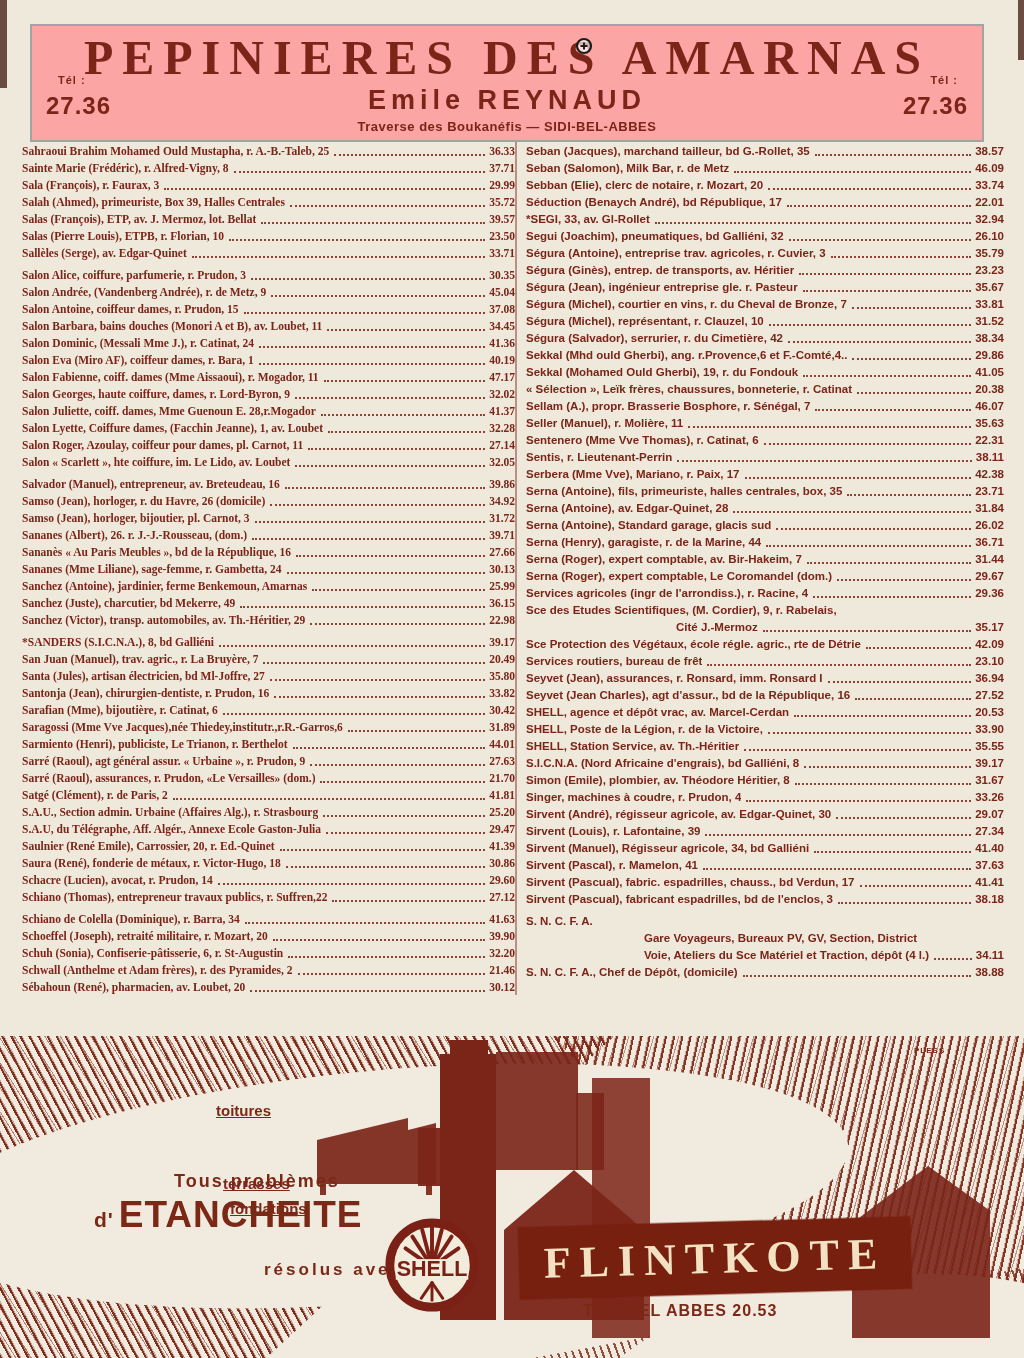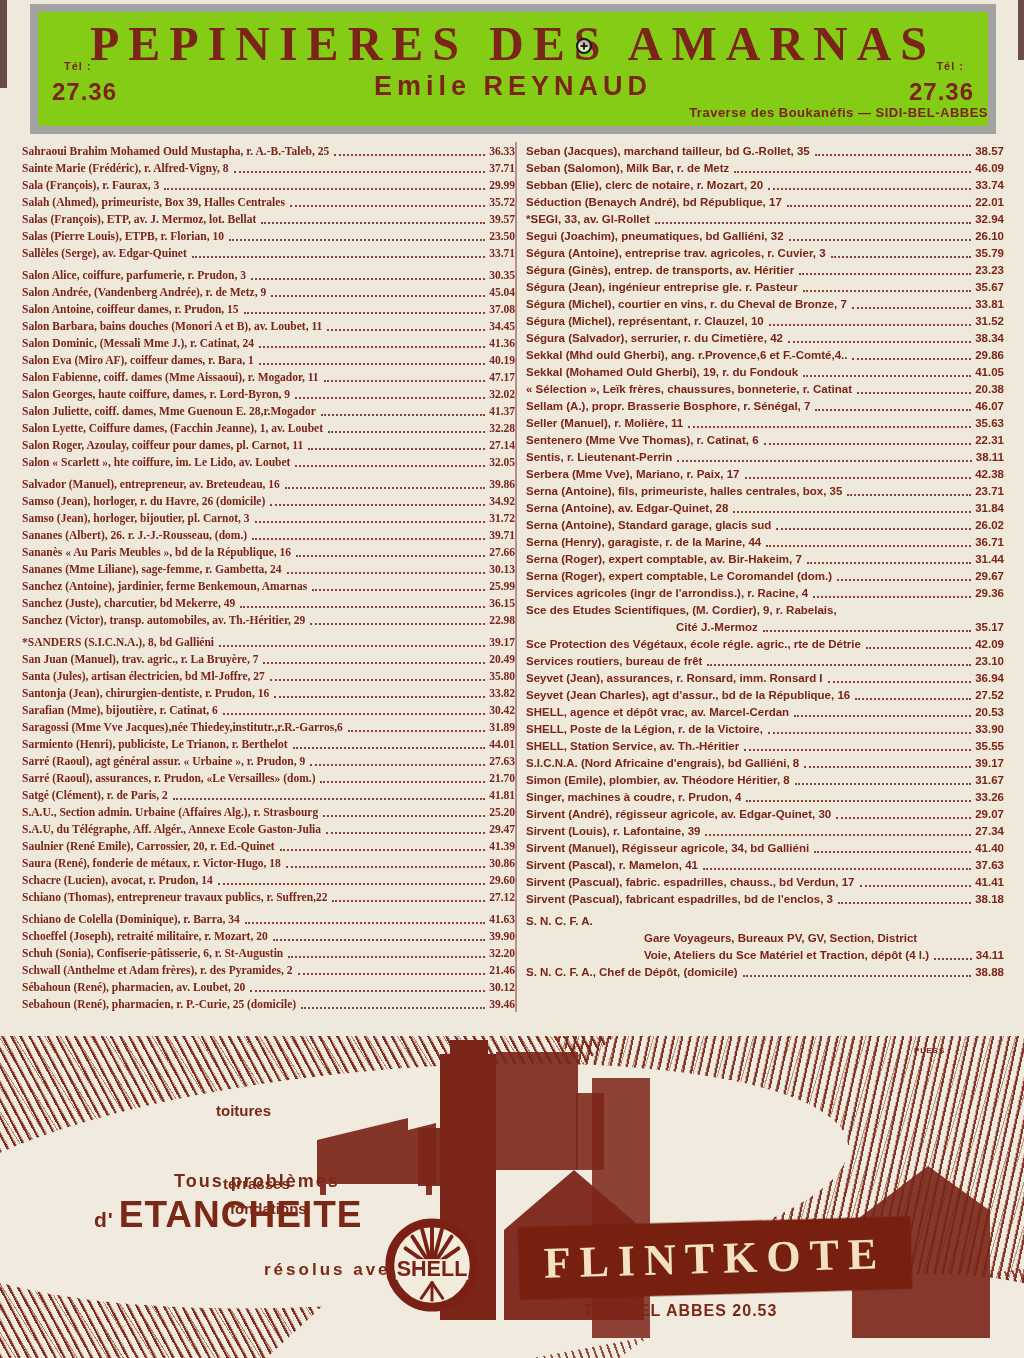--- a/index.html
+++ b/index.html
@@ -4,26 +4,26 @@
 <style>
   html,body{margin:0;padding:0;}
   .page{position:relative;width:1024px;height:1358px;background:#efe9dc;overflow:hidden;
         font-family:"Liberation Sans",sans-serif;color:#7b2418;}
   
   .scan-edge{position:absolute;background:#4a241c;opacity:.8;}
   .scan-edge.tl{left:0;top:0;width:7px;height:88px;}
   .scan-edge.tr{right:0;top:0;width:6px;height:60px;}
 
   
-  .header{position:absolute;left:30px;top:4px;width:950px;height:114px;
-          border:8px solid #a3a3a3;background:#84cc16;}
+  .header{position:absolute;left:30px;top:24px;width:950px;height:114px;
+          border:2px solid #a3a3a3;background:#fca5a5;}
   .h-title{margin-top:4px;text-align:center;font-family:"Liberation Serif",serif;
            font-weight:700;font-size:48px;letter-spacing:9px;color:#7b2418;white-space:nowrap;}
   .h-name{text-align:center;font-weight:700;font-size:27px;letter-spacing:5px;margin-top:0px;color:#7b2418;}
-  .h-addr{text-align:right;font-weight:700;font-size:13px;letter-spacing:.5px;margin-top:3px;}
+  .h-addr{text-align:center;font-weight:700;font-size:13px;letter-spacing:.5px;margin-top:3px;}
   .tel{position:absolute;top:48px;width:120px;}
   .tel.left{left:14px;} .tel.right{right:14px;text-align:right;}
   .tel .lbl{font-size:11px;font-weight:700;letter-spacing:1px;padding-left:12px;}
   .tel.right .lbl{padding-left:0;padding-right:10px;}
   .tel .no{font-size:24px;font-weight:700;letter-spacing:1px;margin-top:6px;}
 
   
   .cursor{position:absolute;left:574px;top:36px;width:22px;height:24px;}
 
   
@@ -50,21 +50,21 @@
   .hatchR{background:
       repeating-linear-gradient(-78deg, rgba(122,37,21,.9) 0 2px, rgba(122,37,21,.3) 2px 3px, transparent 3px 8px),
       repeating-linear-gradient(-74deg, rgba(122,37,21,.45) 0 1px, transparent 1px 12px);
       clip-path:polygon(54% 0,100% 0,100% 100%,85% 100%,58% 14%);}
   .hatchB{background:repeating-linear-gradient(70deg, rgba(122,37,21,.8) 0 2px, transparent 2px 7px);
       clip-path:polygon(52% 100%,100% 72%,100% 100%);}
   .lens{position:absolute;background:#f1ebdf;border-radius:50%;}
   .lens1{left:-80px;top:34px;width:930px;height:232px;transform:rotate(-5deg);}
   .lens2{left:596px;top:244px;width:500px;height:170px;transform:rotate(-8deg);}
   .silhouette{position:absolute;left:290px;top:2px;width:700px;height:300px;}
-  .ad-list{position:absolute;left:216px;top:62px;font-size:15px;font-weight:700;line-height:25px;}
+  .ad-list{position:absolute;left:216px;top:62px;font-size:15px;font-weight:700;line-height:25px;text-decoration:underline;}
   .ad-list div:nth-child(2){padding-left:7px;margin-top:48px;} .ad-list div:nth-child(3){padding-left:14px;}
   .ad-p1{position:absolute;left:166px;top:135px;font-size:18px;font-weight:700;letter-spacing:2px;margin-left:8px;}
   .ad-big{position:absolute;left:94px;top:158px;font-weight:700;font-size:37px;letter-spacing:1px;white-space:nowrap;}
   .ad-big .dsmall{font-size:21px;margin-right:5px;}
   .ad-p2{position:absolute;left:264px;top:224px;font-size:17px;font-weight:700;letter-spacing:3px;}
   .shell-logo{position:absolute;left:383px;top:180px;width:98px;height:98px;}
   .flint{position:absolute;left:519px;top:186px;width:392px;height:72px;background:#77200f;
          transform:rotate(-1.6deg);display:flex;align-items:center;justify-content:center;box-shadow:0 0 0 1px rgba(119,32,15,.4);}
   .flint span{font-family:"Liberation Serif",serif;font-weight:700;font-size:44px;letter-spacing:9px;
               color:#f3e2c2;white-space:nowrap;}
@@ -338,25 +338,20 @@
         </div>
         <div class="row">
           <span class="t">Schwall (Anthelme et Adam frères), r. des Pyramides, 2</span>
           <span class="lead"></span>
           <span class="n">21.46</span>
         </div>
         <div class="row">
           <span class="t">Sébahoun (René), pharmacien, av. Loubet, 20</span>
           <span class="lead"></span>
           <span class="n">30.12</span>
-        </div>
-        <div class="row">
-          <span class="t">Sebahoun (René), pharmacien, r. P.-Curie, 25 (domicile)</span>
-          <span class="lead"></span>
-          <span class="n">39.46</span>
         </div>
       </div>
     <div class="col colR" id="colR">
         <div class="row">
           <span class="t">Seban (Jacques), marchand tailleur, bd G.-Rollet, 35</span>
           <span class="lead"></span>
           <span class="n">38.57</span>
         </div>
         <div class="row">
           <span class="t">Seban (Salomon), Milk Bar, r. de Metz</span>

